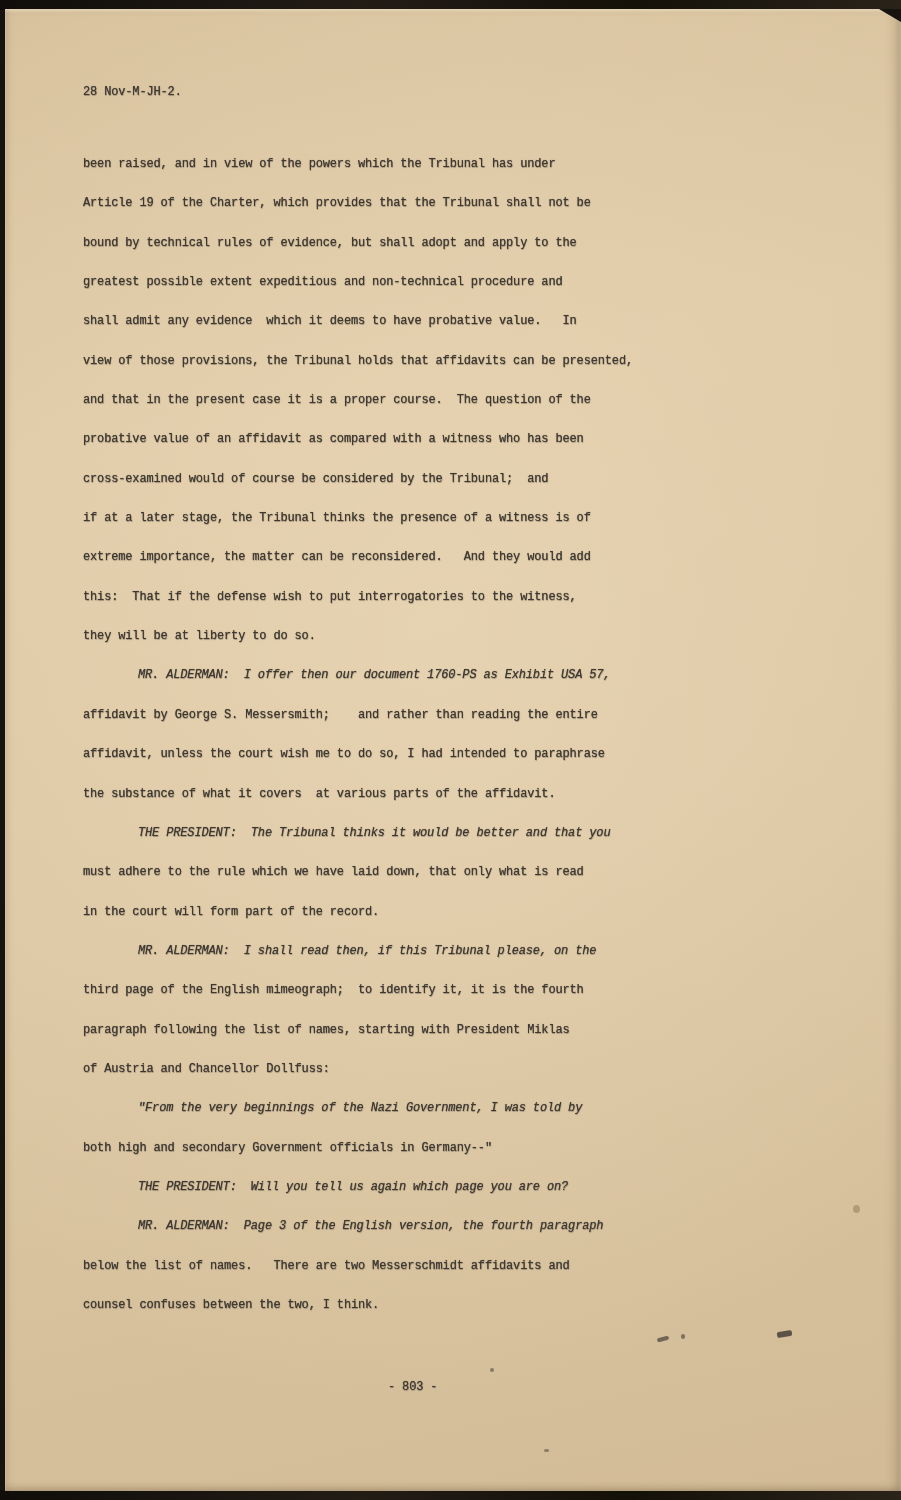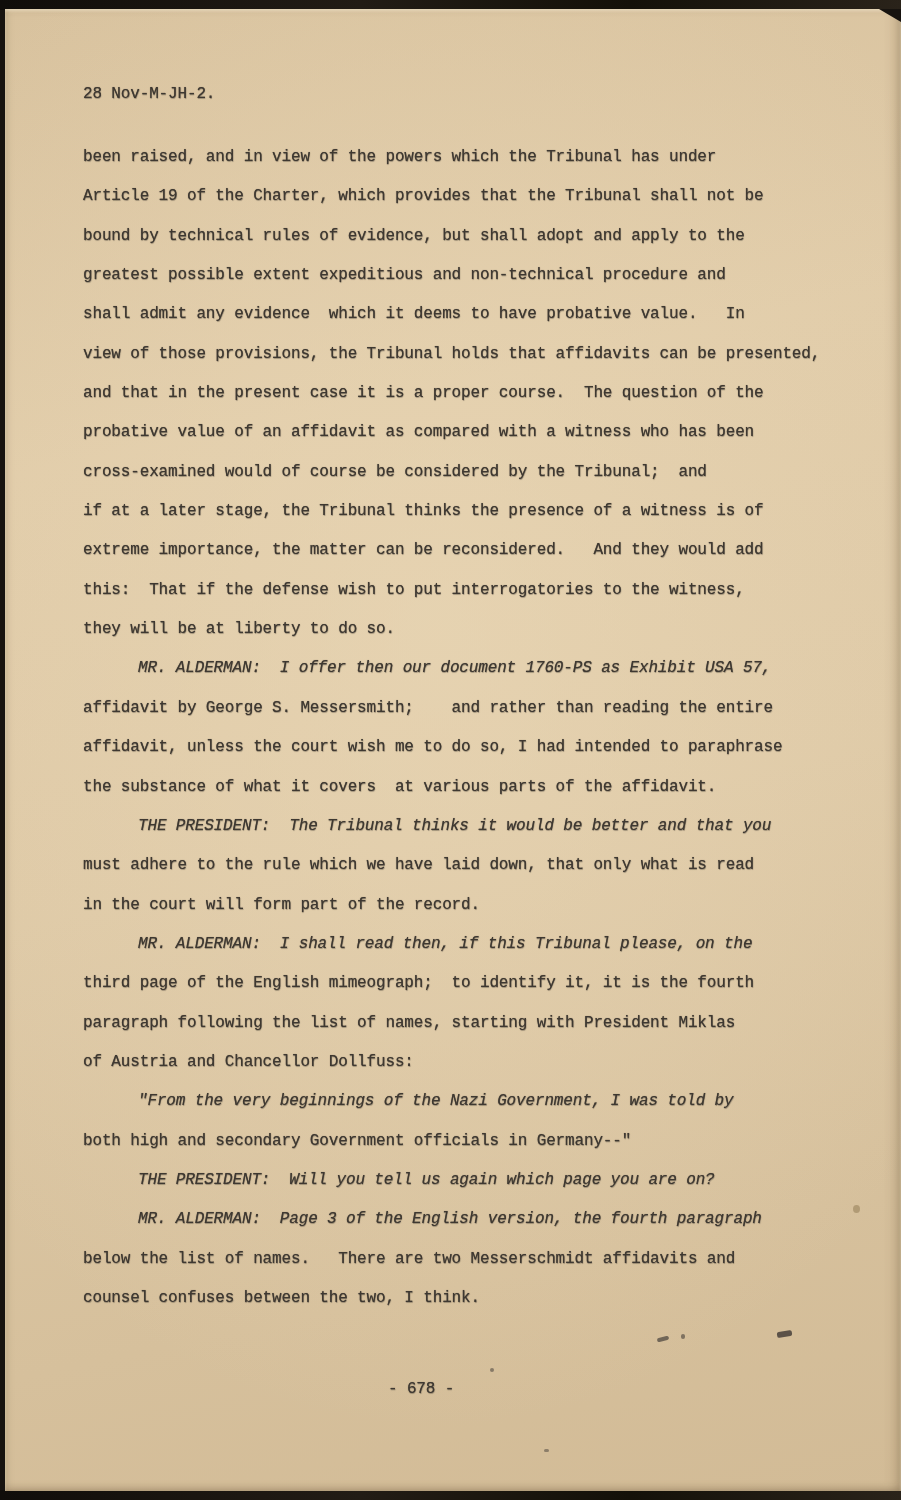--- a/index.html
+++ b/index.html
@@ -43,34 +43,34 @@
     position: absolute;
     top: 0;
     right: 0;
     width: 0;
     height: 0;
     border-left: 22px solid transparent;
     border-top: 13px solid #17130f;
   }
   .typed {
     color: #3e3831;
-    font-size: 16px;
+    font-size: 12px;
     letter-spacing: -0.15px;
     white-space: pre;
     text-shadow: 0 0 0.8px rgba(62,56,49,0.75), 0.4px 0.5px 0.7px rgba(62,56,49,0.35);
   }
   .header-line {
     position: absolute;
     left: 78px;
     top: 76px;
   }
   .text-body {
     position: absolute;
     left: 78px;
-    top: 138px;
+    top: 145px;
     width: 762px;
   }
   .text-body .line {
     height: 39.35px;
     line-height: 20px;
   }
   .text-body .line.indent {
     padding-left: 55px;
     font-style: italic;
   }
@@ -98,21 +98,21 @@
 <div class="scan-edge-top"></div>
 <div class="scan-edge-bottom"></div>
 
 <div class="paper">
   <div class="corner-notch"></div>
 
   <div class="typed header-line">28 Nov-M-JH-2.</div>
 
   <div class="typed text-body"><div class="line">been raised, and in view of the powers which the Tribunal has under</div><div class="line">Article 19 of the Charter, which provides that the Tribunal shall not be</div><div class="line">bound by technical rules of evidence, but shall adopt and apply to the</div><div class="line">greatest possible extent expeditious and non-technical procedure and</div><div class="line">shall admit any evidence  which it deems to have probative value.   In</div><div class="line">view of those provisions, the Tribunal holds that affidavits can be presented,</div><div class="line">and that in the present case it is a proper course.  The question of the</div><div class="line">probative value of an affidavit as compared with a witness who has been</div><div class="line">cross-examined would of course be considered by the Tribunal;  and</div><div class="line">if at a later stage, the Tribunal thinks the presence of a witness is of</div><div class="line">extreme importance, the matter can be reconsidered.   And they would add</div><div class="line">this:  That if the defense wish to put interrogatories to the witness,</div><div class="line">they will be at liberty to do so.</div><div class="line indent">MR. ALDERMAN:  I offer then our document 1760-PS as Exhibit USA 57,</div><div class="line">affidavit by George S. Messersmith;    and rather than reading the entire</div><div class="line">affidavit, unless the court wish me to do so, I had intended to paraphrase</div><div class="line">the substance of what it covers  at various parts of the affidavit.</div><div class="line indent">THE PRESIDENT:  The Tribunal thinks it would be better and that you</div><div class="line">must adhere to the rule which we have laid down, that only what is read</div><div class="line">in the court will form part of the record.</div><div class="line indent">MR. ALDERMAN:  I shall read then, if this Tribunal please, on the</div><div class="line">third page of the English mimeograph;  to identify it, it is the fourth</div><div class="line">paragraph following the list of names, starting with President Miklas</div><div class="line">of Austria and Chancellor Dollfuss:</div><div class="line indent">"From the very beginnings of the Nazi Government, I was told by</div><div class="line">both high and secondary Government officials in Germany--"</div><div class="line indent">THE PRESIDENT:  Will you tell us again which page you are on?</div><div class="line indent">MR. ALDERMAN:  Page 3 of the English version, the fourth paragraph</div><div class="line">below the list of names.   There are two Messerschmidt affidavits and</div><div class="line">counsel confuses between the two, I think.</div></div>
 
-  <div class="typed page-number">- 678 -</div>
+  <div class="typed page-number">- 803 -</div>
 
   <div class="speck s1"></div>
   <div class="speck s2"></div>
   <div class="speck s3"></div>
   <div class="speck s4"></div>
   <div class="speck s5"></div>
   <div class="speck s6"></div>
 </div>
 
 </body></html>

